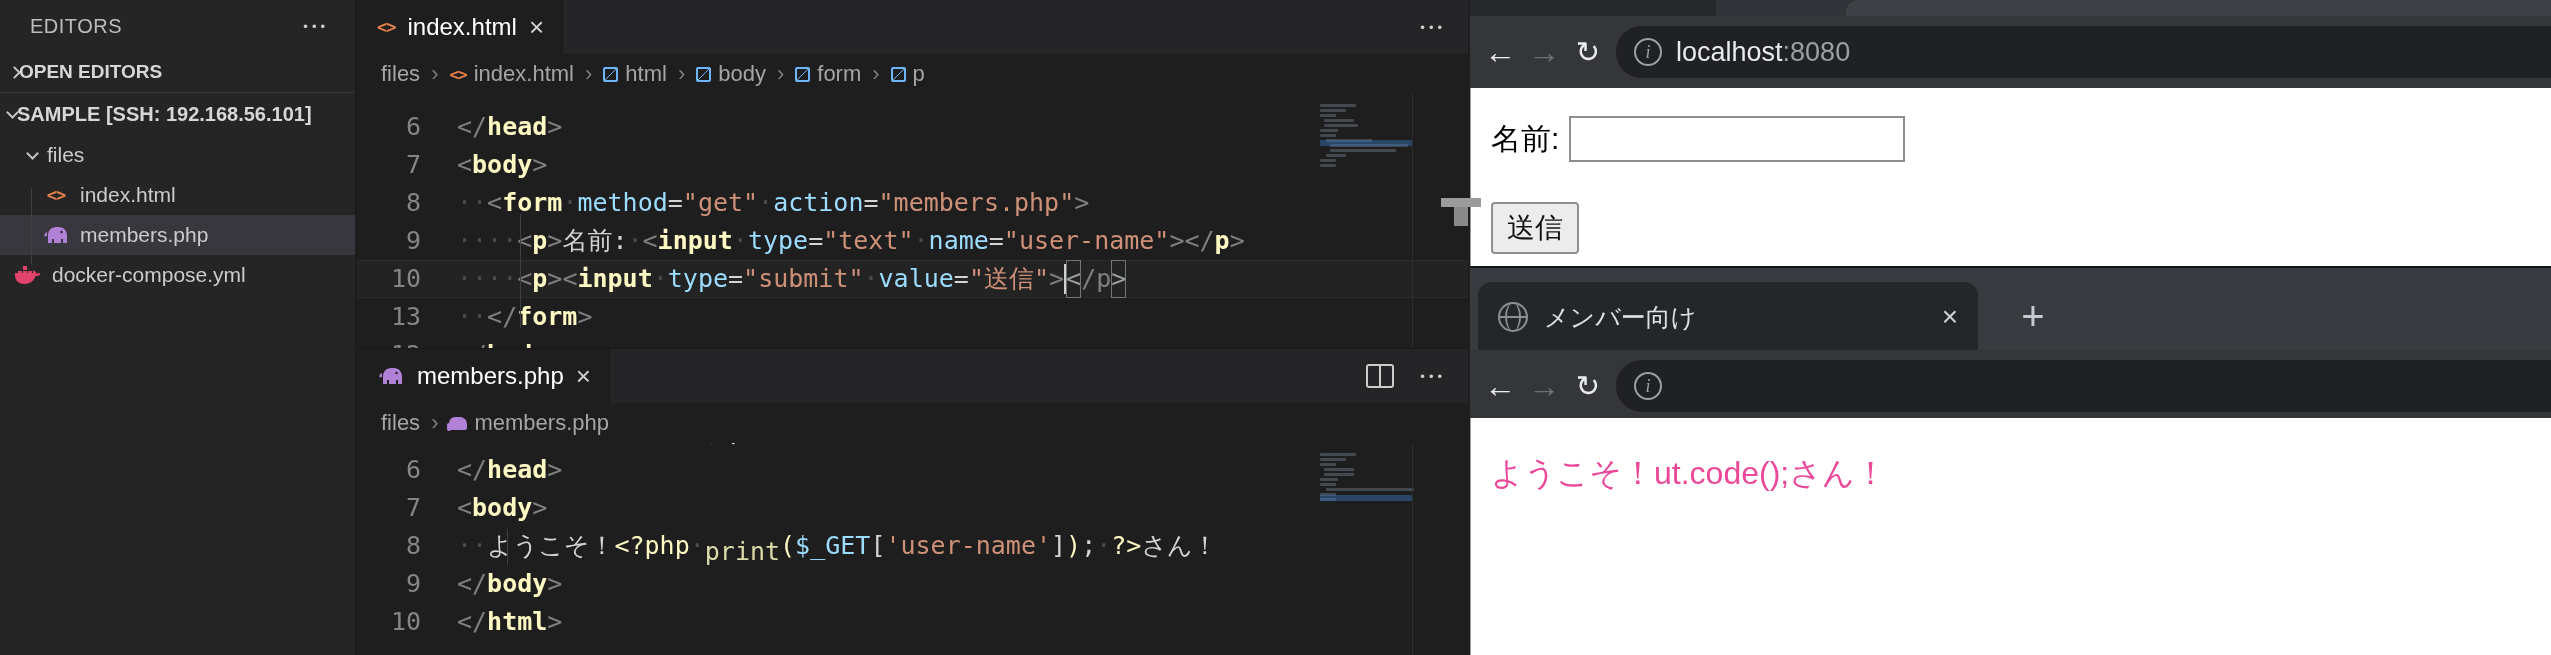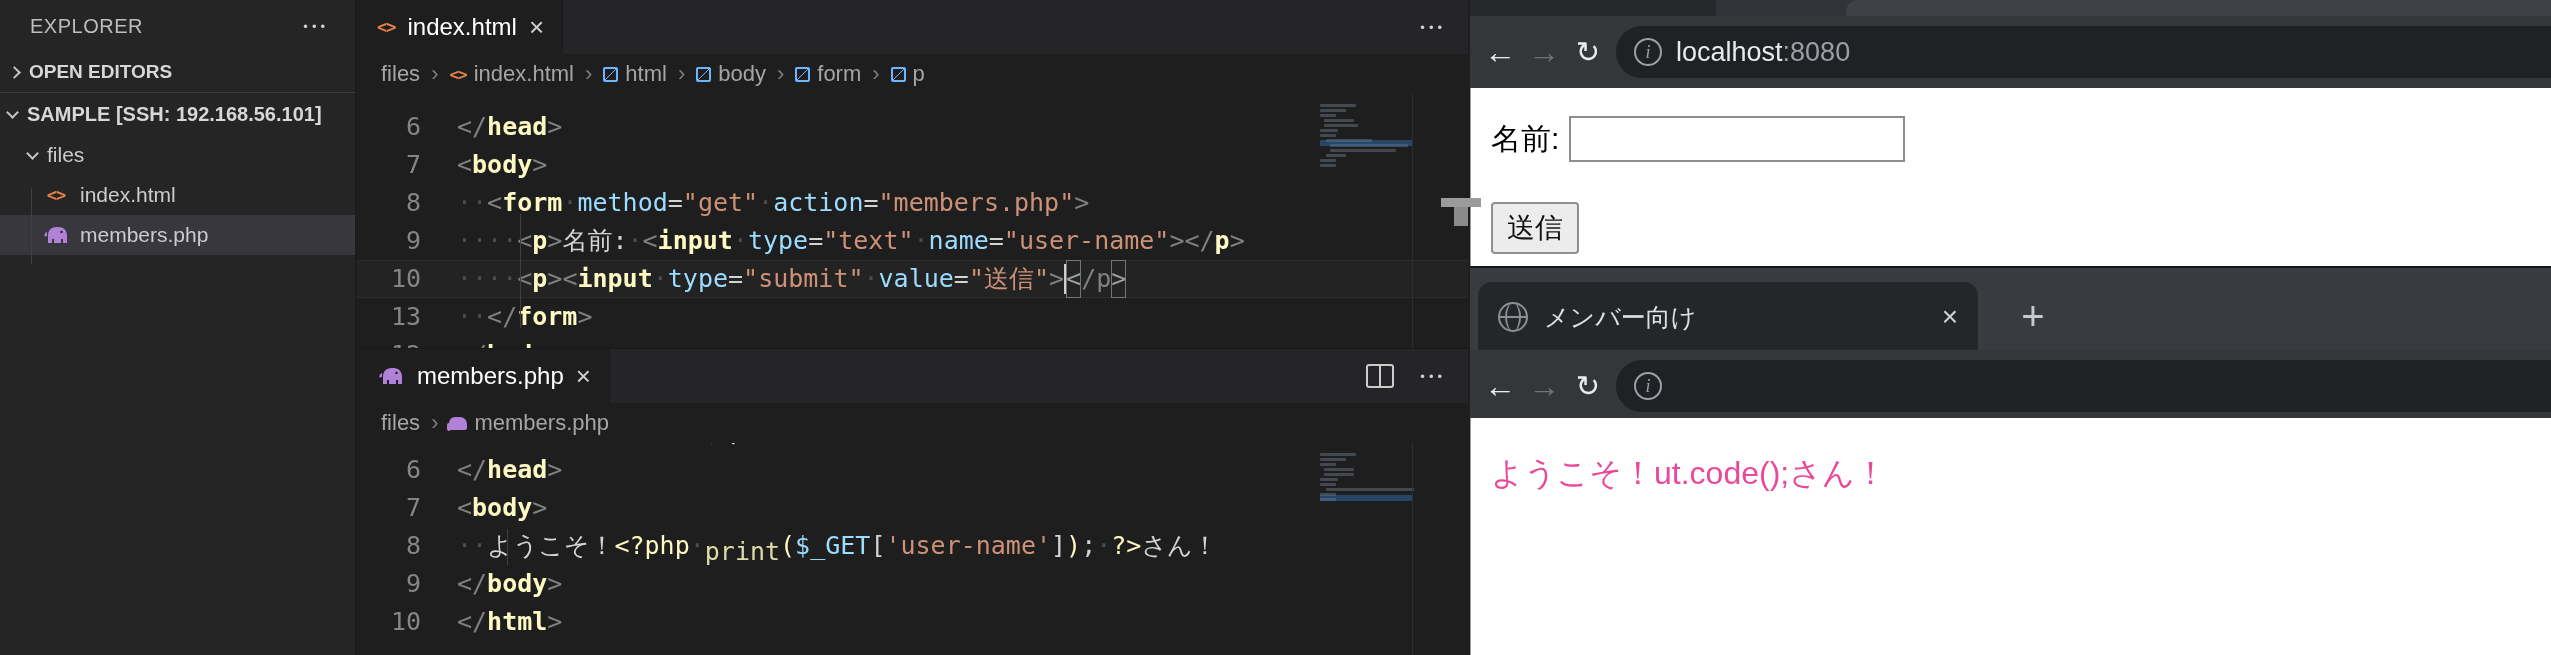--- a/index.html
+++ b/index.html
@@ -6,21 +6,21 @@
   html,body { width:2551px; height:655px; overflow:hidden; background:#1e1e1e;
               font-family:"Liberation Sans", sans-serif; }
 
   
   #vscode { position:absolute; left:0; top:0; width:1468px; height:655px; background:#1e1e1e; }
 
   
   #sidebar { position:absolute; left:0; top:0; width:356px; height:655px; background:#252526; border-right:1px solid #1a1a1b; }
   .sb-header { display:flex; align-items:center; justify-content:space-between; height:52px; padding:0 26px 0 30px; color:#bdbdbd; font-size:20px; letter-spacing:.5px; }
   .more-dots { color:#cfcfcf; font-size:13px; letter-spacing:4px; cursor:pointer; }
-  .sb-section { display:flex; align-items:center; height:42px; color:#d7d7d7; font-weight:bold; font-size:19px; padding-left:10px; gap:10px; }
+  .sb-section { display:flex; align-items:center; height:42px; color:#d7d7d7; font-weight:bold; font-size:19px; padding-left:10px; }
   .sb-sep { border-top:1px solid #3a3a3b; }
   .chev { display:inline-block; width:9px; height:9px; border-right:2px solid #c5c5c5; border-bottom:2px solid #c5c5c5; }
   .chev.right { transform:rotate(-45deg); }
   .chev.down  { transform:rotate(45deg); margin-top:-4px; }
   .tree-row { display:flex; align-items:center; height:40px; color:#cccccc; font-size:21px; gap:10px; position:relative; }
   .tree-row.selected { background:#37373d; }
   .ico { display:inline-flex; align-items:center; justify-content:center; width:28px; }
   .html-glyph { color:#e8824a; font-weight:bold; font-size:17px; font-family:"DejaVu Sans Mono", monospace; letter-spacing:-1px; }
   .indent-line { position:absolute; left:31px; top:188px; height:76px; border-left:1px solid #404041; }
 
@@ -111,21 +111,21 @@
   #win2-content { position:absolute; left:0; top:152px; right:0; bottom:0; background:#ffffff; color:#ec4899; border-left:1px solid #9a9a9a; }
   #welcome-text { position:absolute; left:20px; top:34px; font-size:32px; }
 </style>
 </head>
 <body>
 
 <div id="vscode">
 
   <div id="sidebar">
     <div class="sb-header">
-      <span>EXPLORER</span>
+      <span>EDITORS</span>
       <span class="more-dots">•••</span>
     </div>
     <div class="sb-section" style="height:40px;">
       <span class="chev right"></span>
       <span>OPEN EDITORS</span>
     </div>
     <div class="sb-sep"></div>
     <div class="sb-section" style="padding-left:8px; font-size:20px;">
       <span class="chev down"></span>
       <span>SAMPLE [SSH: 192.168.56.101]</span>
@@ -140,20 +140,35 @@
     </div>
     <div class="tree-row selected" style="padding-left:42px;">
       <span class="ico">
         <svg width="26" height="22" viewBox="0 0 26 22">
             <path fill="#b180d7" d="M5 19v-8c0-4.4 3.6-8 8-8h3c4.4 0 8 3.6 8 8v8h-4v-4h-2v4h-7v-4H9v4H5z"></path>
             <path fill="#b180d7" d="M4 8c-2 .5-3 2.5-2.5 4.5L4 12z"></path>
             <circle cx="18.5" cy="8" r="1.2" fill="#252526"></circle>
           </svg>
       </span>
       <span>members.php</span>
+    </div>
+    <div class="tree-row" style="padding-left:14px;">
+      <span class="ico">
+        <svg width="28" height="22" viewBox="0 0 28 22">
+            <g fill="#e0446b">
+              <rect x="4" y="7" width="4" height="4"></rect>
+              <rect x="9" y="7" width="4" height="4"></rect>
+              <rect x="14" y="7" width="4" height="4"></rect>
+              <rect x="9" y="2" width="4" height="4"></rect>
+              <path d="M1 12h21c2.2 0 3.8-1 4.6-2.6-1.4-.8-3.2-.6-4.1.4-.3-1.9-1.6-3-3.5-3.2V9H1z"></path>
+              <path d="M1 12c.4 5 4 8 9.5 8 5 0 9.6-2.7 11-8z"></path>
+            </g>
+          </svg>
+      </span>
+      <span>docker-compose.yml</span>
     </div>
     <div class="indent-line"></div>
   </div>
 
   <div id="editors">
 
     <div class="group" id="group1">
       <div class="tabbar">
         <div class="tab">
           <span class="html-glyph">&lt;&gt;</span>

